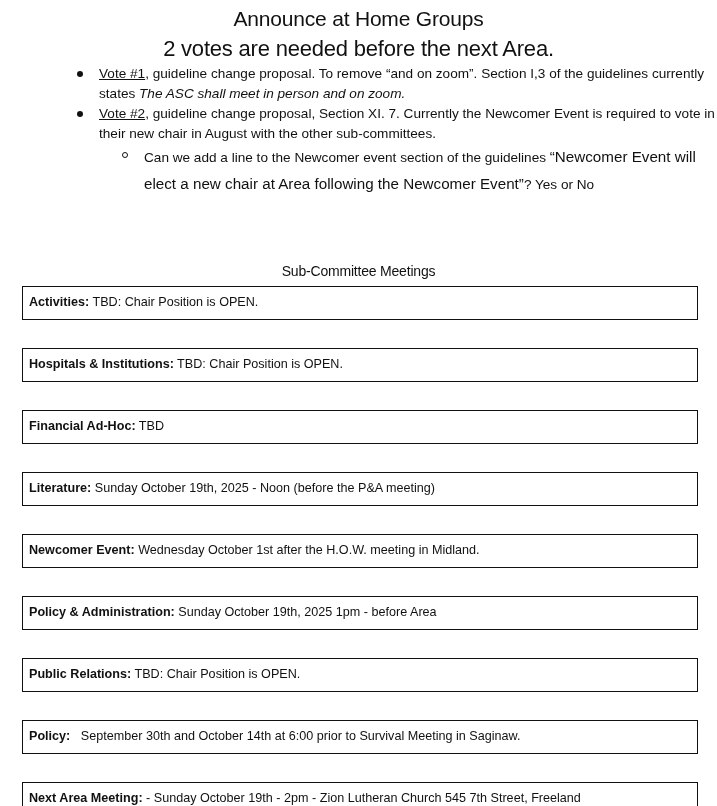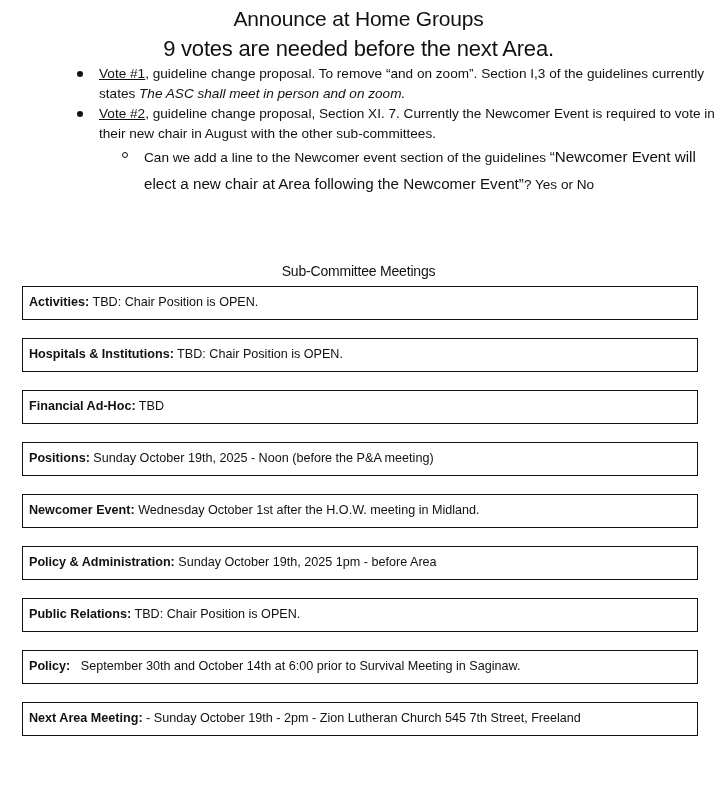--- a/index.html
+++ b/index.html
@@ -78,34 +78,34 @@
       position: absolute;
       left: 22px;
       top: 286px;
       width: 676px;
     }
     .box {
       box-sizing: border-box;
       width: 676px;
       height: 34px;
       border: 1.5px solid #111;
-      margin-bottom: 18px;
+      margin-bottom: 28px;
       font-size: 12.6px;
       line-height: 31px;
       padding-left: 6px;
       white-space: nowrap;
       overflow: hidden;
     }
     .box .lbl { font-weight: bold; }
   </style>
 </head>
 <body>
 
 <div id="title1" class="title">Announce at Home Groups</div>
-<div id="title2" class="title">9 votes are needed before the next Area.</div>
+<div id="title2" class="title">2 votes are needed before the next Area.</div>
 
 <div class="bullets">
   <div class="li">
     <span class="dot"></span>
     <span class="u">Vote #1</span><span>, guideline change proposal. To remove “and on zoom”. Section I,3 of the guidelines currently states </span><span class="i">The ASC shall meet in person and on zoom.</span>
   </div>
   <div class="li">
     <span class="dot"></span>
     <span class="u">Vote #2</span><span>, guideline change proposal, Section XI. 7. Currently the Newcomer Event is required to vote in their new chair in August with the other sub-committees.</span>
   </div>
@@ -114,19 +114,19 @@
     <span>Can we add a line to the Newcomer event section of the guidelines </span><span class="big">“Newcomer Event will elect a new chair at Area following the Newcomer Event”</span><span>? Yes or No</span>
   </div>
 </div>
 
 <div id="sub-heading" class="title">Sub-Committee Meetings</div>
 
 <div class="boxes">
   <div class="box"><span class="lbl">Activities:</span><span>  TBD: Chair Position is OPEN.</span></div>
   <div class="box"><span class="lbl">Hospitals &amp; Institutions:</span><span> TBD: Chair Position is OPEN.</span></div>
   <div class="box"><span class="lbl">Financial Ad-Hoc:</span><span> TBD</span></div>
-  <div class="box"><span class="lbl">Positions:</span><span> Sunday October 19th, 2025 - Noon (before the P&amp;A meeting)</span></div>
+  <div class="box"><span class="lbl">Literature:</span><span> Sunday October 19th, 2025 - Noon (before the P&amp;A meeting)</span></div>
   <div class="box"><span class="lbl">Newcomer Event:</span><span> Wednesday October 1st after the H.O.W. meeting in Midland.</span></div>
   <div class="box"><span class="lbl">Policy &amp; Administration:</span><span> Sunday October 19th, 2025 1pm - before Area</span></div>
   <div class="box"><span class="lbl">Public Relations:</span><span> TBD: Chair Position is OPEN.</span></div>
   <div class="box" style="white-space:pre;"><span class="lbl">Policy:</span><span>   September 30th and October 14th at 6:00 prior to Survival Meeting in Saginaw.</span></div>
   <div class="box"><span class="lbl">Next Area Meeting:</span><span> - Sunday October 19th - 2pm - Zion Lutheran Church 545 7th Street, Freeland</span></div>
 </div>
 
 </body></html>

